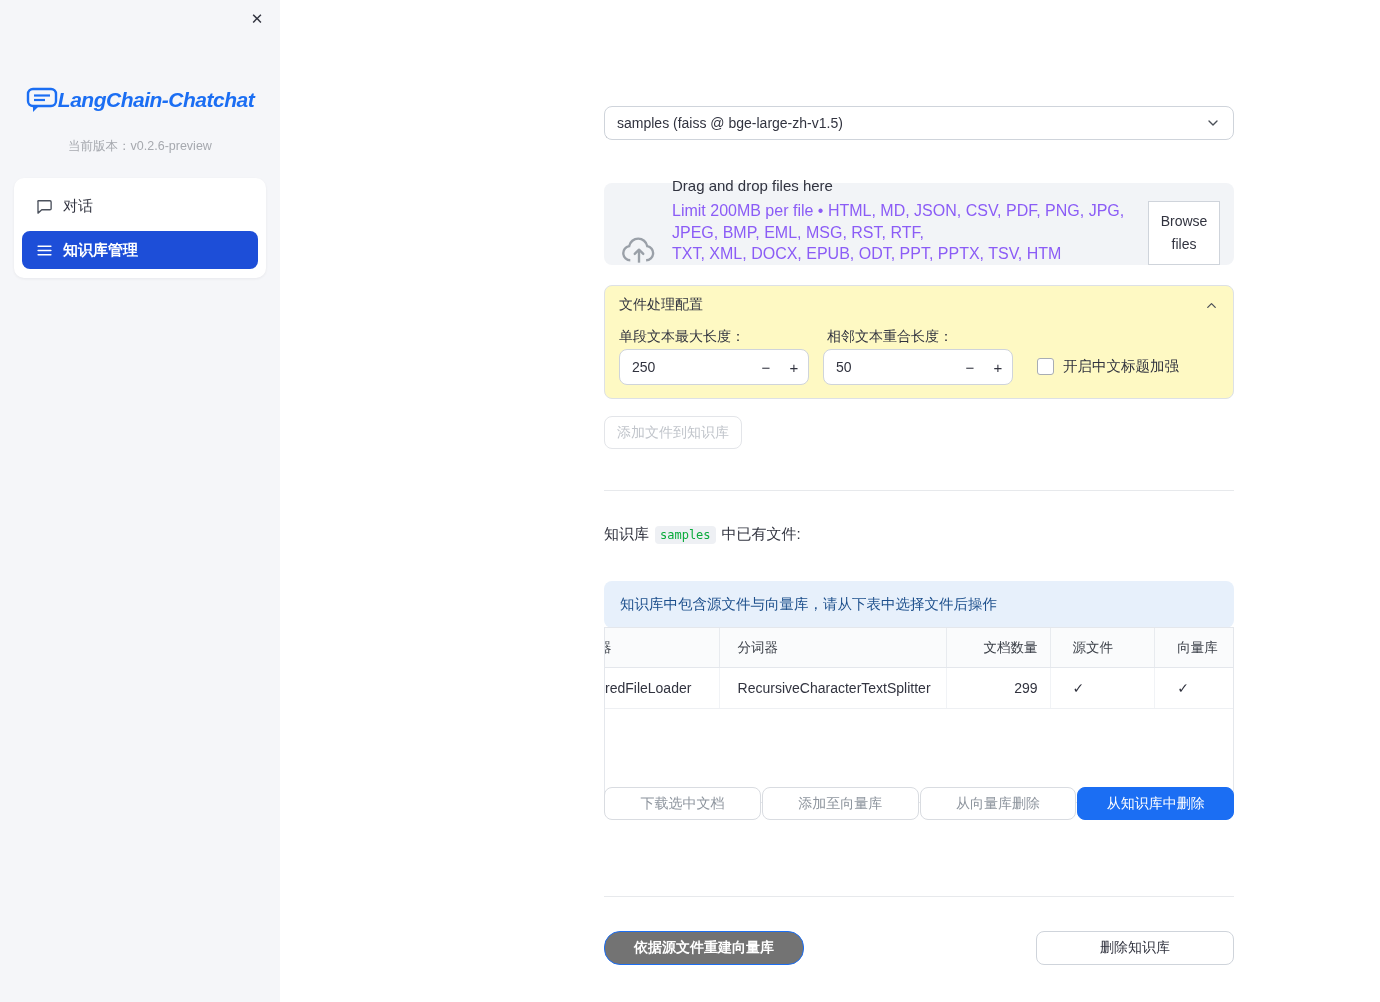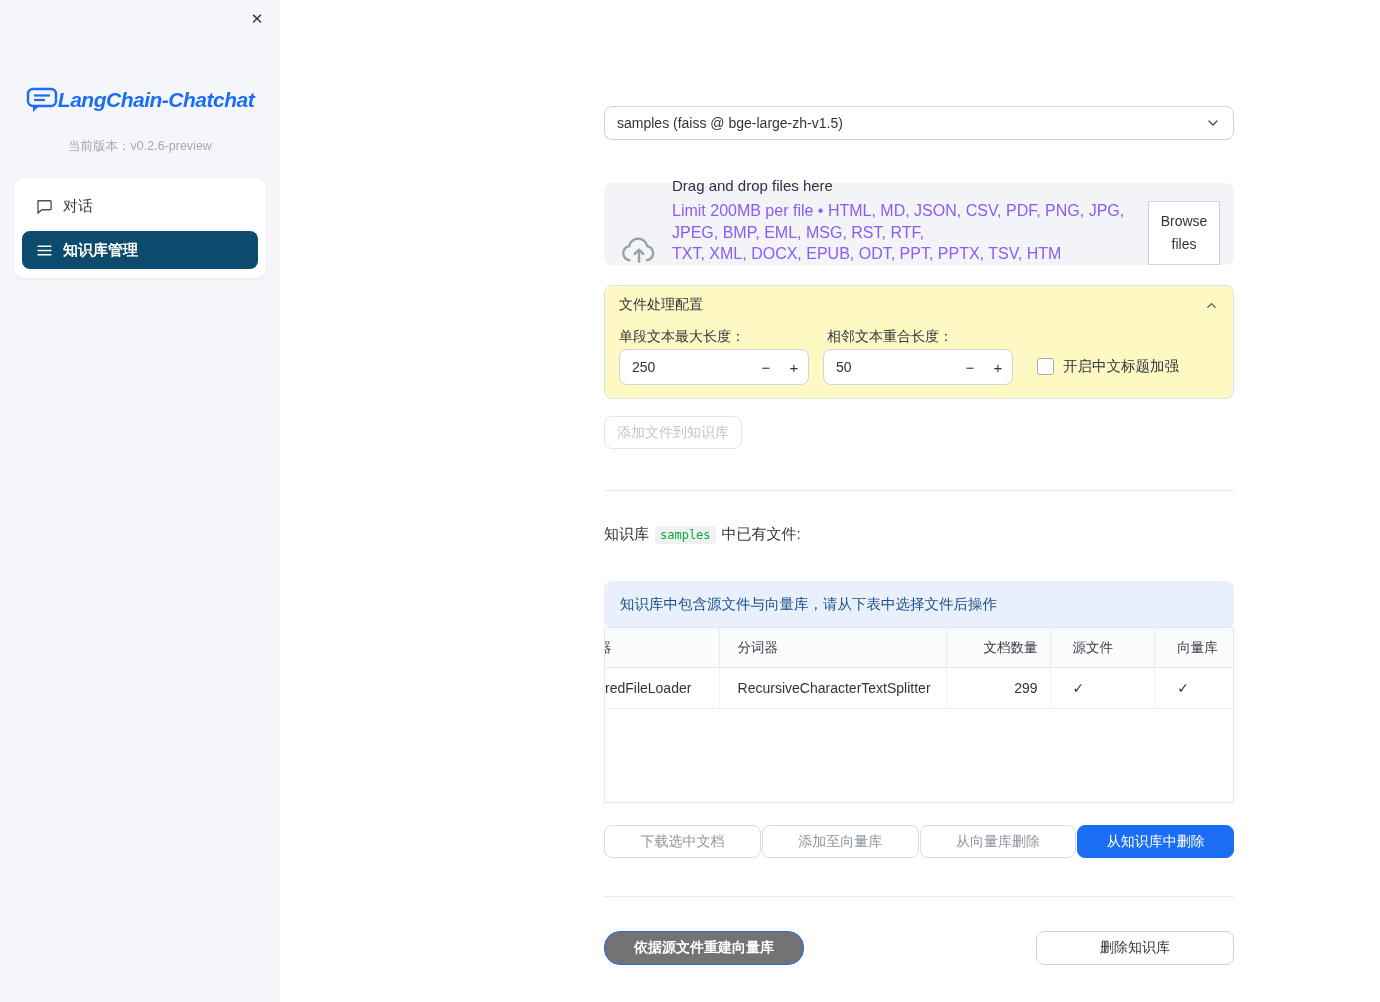--- a/index.html
+++ b/index.html
@@ -15,21 +15,21 @@
     justify-content:center; align-items:center; gap:0; }
   .logo-text { color:#1b6ef3; font-size:21px; font-weight:bold; font-style:italic;
     letter-spacing:-0.5px; }
   .version { position:absolute; top:138px; width:100%; text-align:center;
     font-size:12.5px; color:#a6a9af; }
   .menu-card { position:absolute; top:178px; left:14px; right:14px; background:#ffffff;
     border-radius:10px; padding:9px 8px; box-shadow:0 1px 3px rgba(16,24,40,.06); }
   .menu-item { display:flex; align-items:center; gap:10px; height:38px; padding:0 13px;
     border-radius:8px; font-size:15px; color:#31333f; cursor:pointer; margin-bottom:6px; }
   .menu-item:last-child { margin-bottom:0; }
-  .menu-item.active { background:#0c4a6e; color:#ffffff; font-weight:bold; }
+  .menu-item.active { background:#1d4ed8; color:#ffffff; font-weight:bold; }
   .mi-icon { display:inline-flex; width:18px; height:18px; align-items:center; justify-content:center; }
 
   
   .content { position:absolute; left:604px; top:0; width:630px; height:1002px; }
   .blk { position:absolute; left:0; width:630px; }
   .field-label { font-size:14px; color:#31333f;margin-top:42px; }
 
   .kb-label { top:82px; }
   .kb-select { top:106px; height:34px; display:flex; align-items:center; padding:0 12px;
     background:#fff; border:1px solid #cfd4db; border-radius:8px; font-size:14px; cursor:pointer; }
@@ -80,21 +80,21 @@
   .c { display:flex; align-items:center; font-size:14px; overflow:hidden; white-space:nowrap; }
   .tbl-head .c { font-size:13.5px; font-weight:500; color:#3a3f47; border-right:1px solid #e8ebef; }
   .tbl-head .c:last-child { border-right:none; }
   .tbl-row .c { border-right:1px solid #f1f3f6; }
   .tbl-row .c:last-child { border-right:none; }
   .c0 { width:115px; } .c1 { width:228px; padding-left:18px; }
   .c2 { width:104px; justify-content:flex-end; padding-right:12px; }
   .c3 { width:105px; padding-left:22px; } .c4 { width:78px; padding-left:22px; }
   .clip-frag { display:inline-block; margin-left:-7px; }
 
-  .actions { top:825px; height:33px; display:flex; gap:1px; }
+  .actions { top:787px; height:33px; display:flex; gap:1px; }
   .act-btn { flex:1; height:33px; border-radius:8px; font-size:14px; font-family:inherit;
     cursor:pointer; }
   .act-btn.secondary { background:#fff; border:1px solid #d9dce1; color:#8e959e; }
   .act-btn.primary { background:#1b6ef3; border:1px solid #1b6ef3; color:#fff; }
 
   .bottomrow { top:931px; height:34px; }
   .rebuild-btn { position:absolute; left:0; width:200px; height:34px; background:#737373;
     border:1px solid #1b6ef3; border-radius:16px; color:#fff; font-size:14px;
     font-family:inherit; cursor:pointer;font-weight:bold; }
   .delete-btn { position:absolute; right:0; width:198px; height:34px; background:#fff;

